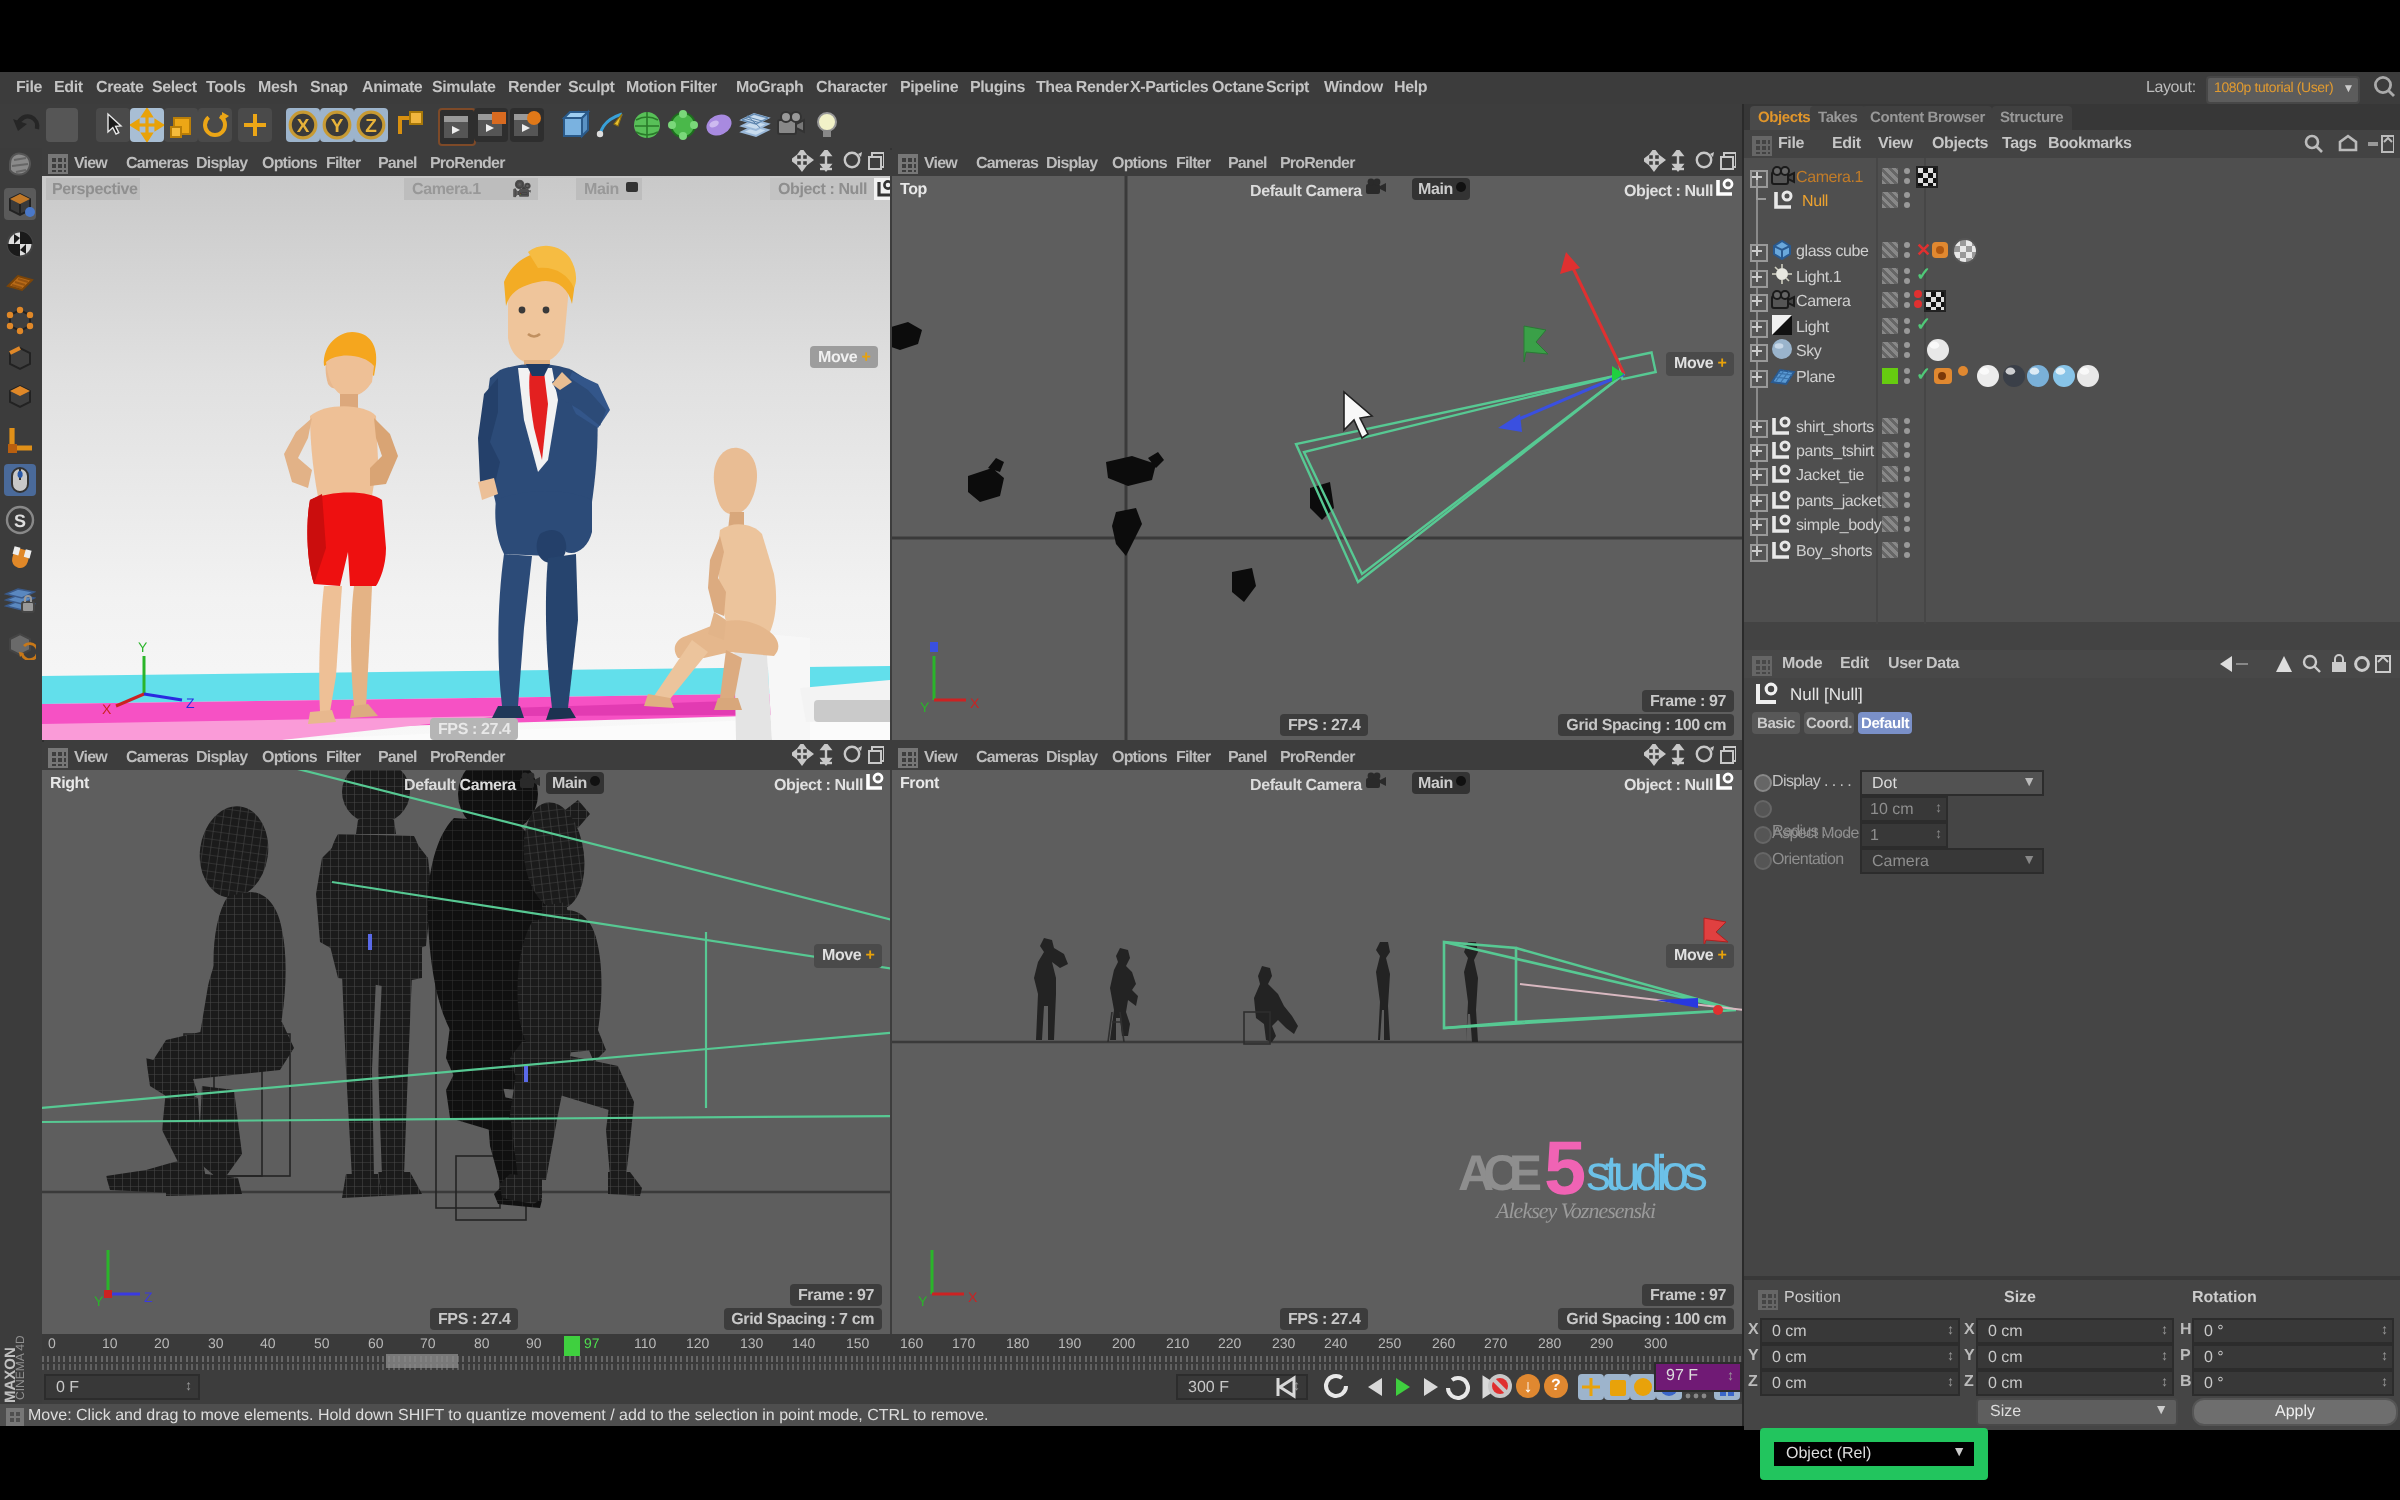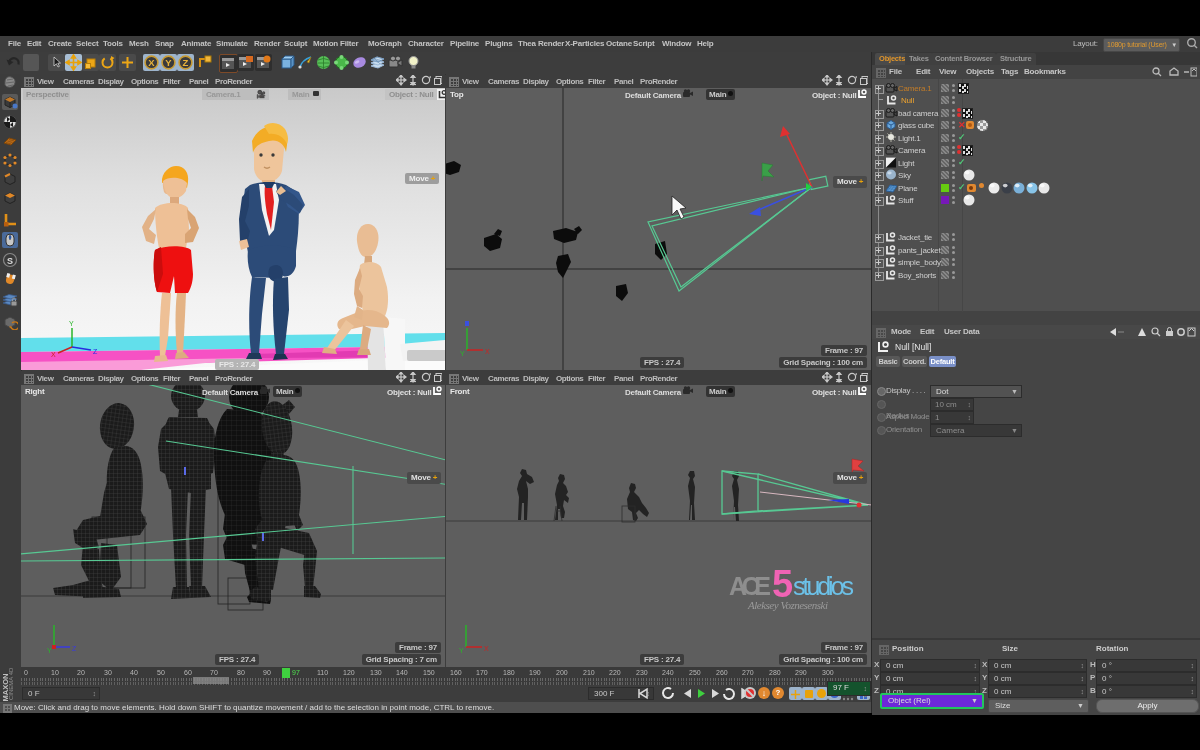--- a/index.html
+++ b/index.html
@@ -738,38 +738,20 @@
             <div style="position:absolute;left:6px;top:5px;width:5px;height:1px;background:#999"></div>
             <svg width="11" height="11" style="position:absolute;left:14px;top:1px">
               <path d="M2,1 L2,8.5 L9.5,8.5" stroke="#e8e8e8" stroke-width="1.8" fill="none"></path>
               <circle cx="7.5" cy="3" r="2" fill="none" stroke="#e8e8e8" stroke-width="1.5"></circle>
             </svg>
             <span class="oname" style="left:29px;color:#eea32f">Null</span>
             <div class="olayer" style="background:repeating-linear-gradient(45deg,#888 0 1.5px,#666 1.5px 3px)"></div>
             <div style="position:absolute;left:80px;top:2px;width:3px;height:3px;border-radius:50%;background:#999"></div>
             <div style="position:absolute;left:80px;top:7px;width:3px;height:3px;border-radius:50%;background:#999"></div>
           </div>
-<div class="orow" style="top:27.9px">
-            <div style="position:absolute;left:3px;top:3px;width:7px;height:7px;border:1px solid #999;background:#555"></div>
-            <div style="position:absolute;left:4px;top:6px;width:5px;height:1px;background:#ccc"></div>
-            <div style="position:absolute;left:6px;top:4px;width:1px;height:5px;background:#ccc"></div>
-            <svg width="13" height="10" style="position:absolute;left:13px;top:1px">
-              <rect x="1" y="3" width="8" height="6" rx="1" fill="#555" stroke="#1a1a1a"></rect>
-              <circle cx="3.5" cy="2.5" r="2" fill="#666" stroke="#1a1a1a"></circle>
-              <circle cx="7.5" cy="2.5" r="2" fill="#666" stroke="#1a1a1a"></circle>
-              <path d="M9,5 L12,3.5 L12,8 L9,6.5z" fill="#444" stroke="#1a1a1a"></path>
-            </svg>
-            <span class="oname" style="left:26px;color:#cfcfcf">bad camera</span>
-            <div class="olayer" style="background:repeating-linear-gradient(45deg,#888 0 1.5px,#666 1.5px 3px)"></div>
-            <div style="position:absolute;left:80px;top:2px;width:3px;height:3px;border-radius:50%;background:#999"></div>
-            <div style="position:absolute;left:80px;top:7px;width:3px;height:3px;border-radius:50%;background:#999"></div>
-            <div style="position:absolute;left:85px;top:1px;width:4px;height:4px;border-radius:50%;background:#e03030"></div>
-            <div style="position:absolute;left:85px;top:6px;width:4px;height:4px;border-radius:50%;background:#e03030"></div>
-            <div style="position:absolute;left:90px;top:1px;width:9px;height:9px;background:repeating-conic-gradient(#111 0% 25%, #ddd 0% 50%);background-size:5px 5px;border:1px solid #222"></div>
-          </div>
 <div class="orow" style="top:40.3px">
             <div style="position:absolute;left:3px;top:3px;width:7px;height:7px;border:1px solid #999;background:#555"></div>
             <div style="position:absolute;left:4px;top:6px;width:5px;height:1px;background:#ccc"></div>
             <div style="position:absolute;left:6px;top:4px;width:1px;height:5px;background:#ccc"></div>
             <svg width="12" height="11" style="position:absolute;left:13px;top:0px">
               <path d="M2,4 L6,1.5 L10,4 L10,8 L6,10.5 L2,8z" fill="#6aa8dc" stroke="#2a5a90"></path>
               <path d="M2,4 L6,6 L10,4 M6,6 L6,10.5" stroke="#2a5a90" fill="none"></path>
             </svg>
             <span class="oname" style="left:26px;color:#cfcfcf">glass cube</span>
             <div class="olayer" style="background:repeating-linear-gradient(45deg,#888 0 1.5px,#666 1.5px 3px)"></div>
@@ -880,36 +862,45 @@
             </svg>
             <svg width="12" height="12" style="position:absolute;left:153.8px;top:0px">
               <circle cx="6" cy="6" r="5.5" fill="#88c4e8"></circle>
               <ellipse cx="4.2" cy="3.6" rx="2.4" ry="1.8" fill="#ffffff" opacity="0.75"></ellipse>
             </svg>
             <svg width="12" height="12" style="position:absolute;left:166.4px;top:0px">
               <circle cx="6" cy="6" r="5.5" fill="#e8e8e8"></circle>
               <ellipse cx="4.2" cy="3.6" rx="2.4" ry="1.8" fill="#ffffff" opacity="0.75"></ellipse>
             </svg>
           </div>
-<div class="orow" style="top:115.0px">
+<div class="orow" style="top:127.5px">
             <div style="position:absolute;left:3px;top:3px;width:7px;height:7px;border:1px solid #999;background:#555"></div>
             <div style="position:absolute;left:4px;top:6px;width:5px;height:1px;background:#ccc"></div>
             <div style="position:absolute;left:6px;top:4px;width:1px;height:5px;background:#ccc"></div>
             <svg width="11" height="11" style="position:absolute;left:13px;top:1px">
               <path d="M2,1 L2,8.5 L9.5,8.5" stroke="#e8e8e8" stroke-width="1.8" fill="none"></path>
               <circle cx="7.5" cy="3" r="2" fill="none" stroke="#e8e8e8" stroke-width="1.5"></circle>
             </svg>
-            <span class="oname" style="left:26px;color:#cfcfcf">Stuff</span>
-            <div class="olayer" style="background:#7718b8"></div>
-            <div style="position:absolute;left:80px;top:2px;width:3px;height:3px;border-radius:50%;background:#999"></div>
-            <div style="position:absolute;left:80px;top:7px;width:3px;height:3px;border-radius:50%;background:#999"></div>
-            <svg width="12" height="12" style="position:absolute;left:91px;top:0px">
-              <circle cx="6" cy="6" r="5.5" fill="#e8e8e8"></circle>
-              <ellipse cx="4.2" cy="3.6" rx="2.4" ry="1.8" fill="#ffffff" opacity="0.75"></ellipse>
-            </svg>
+            <span class="oname" style="left:26px;color:#cfcfcf">shirt_shorts</span>
+            <div class="olayer" style="background:repeating-linear-gradient(45deg,#888 0 1.5px,#666 1.5px 3px)"></div>
+            <div style="position:absolute;left:80px;top:2px;width:3px;height:3px;border-radius:50%;background:#999"></div>
+            <div style="position:absolute;left:80px;top:7px;width:3px;height:3px;border-radius:50%;background:#999"></div>
+          </div>
+<div class="orow" style="top:139.9px">
+            <div style="position:absolute;left:3px;top:3px;width:7px;height:7px;border:1px solid #999;background:#555"></div>
+            <div style="position:absolute;left:4px;top:6px;width:5px;height:1px;background:#ccc"></div>
+            <div style="position:absolute;left:6px;top:4px;width:1px;height:5px;background:#ccc"></div>
+            <svg width="11" height="11" style="position:absolute;left:13px;top:1px">
+              <path d="M2,1 L2,8.5 L9.5,8.5" stroke="#e8e8e8" stroke-width="1.8" fill="none"></path>
+              <circle cx="7.5" cy="3" r="2" fill="none" stroke="#e8e8e8" stroke-width="1.5"></circle>
+            </svg>
+            <span class="oname" style="left:26px;color:#cfcfcf">pants_tshirt</span>
+            <div class="olayer" style="background:repeating-linear-gradient(45deg,#888 0 1.5px,#666 1.5px 3px)"></div>
+            <div style="position:absolute;left:80px;top:2px;width:3px;height:3px;border-radius:50%;background:#999"></div>
+            <div style="position:absolute;left:80px;top:7px;width:3px;height:3px;border-radius:50%;background:#999"></div>
           </div>
 <div class="orow" style="top:152.4px">
             <div style="position:absolute;left:3px;top:3px;width:7px;height:7px;border:1px solid #999;background:#555"></div>
             <div style="position:absolute;left:4px;top:6px;width:5px;height:1px;background:#ccc"></div>
             <div style="position:absolute;left:6px;top:4px;width:1px;height:5px;background:#ccc"></div>
             <svg width="11" height="11" style="position:absolute;left:13px;top:1px">
               <path d="M2,1 L2,8.5 L9.5,8.5" stroke="#e8e8e8" stroke-width="1.8" fill="none"></path>
               <circle cx="7.5" cy="3" r="2" fill="none" stroke="#e8e8e8" stroke-width="1.5"></circle>
             </svg>
             <span class="oname" style="left:26px;color:#cfcfcf">Jacket_tie</span>
@@ -992,42 +983,42 @@
       <div class="cbox" style="left:58px;top:59px;width:42px;color:#8e8e8e"><span style="margin-left:4px">10 cm</span><span style="position:absolute;right:2px;top:0;font-size:7px;color:#888">↕</span></div>
       <div style="position:absolute;left:5px;top:74px;width:7px;height:7px;border-radius:50%;background:#555;border:1px solid #666"></div>
       <span style="position:absolute;left:14px;top:73px;font-size:8px;color:#8e8e8e;letter-spacing:-0.3px">Aspect Mode</span>
       <div class="cbox" style="left:58px;top:72px;width:42px;color:#8e8e8e"><span style="margin-left:4px">1</span><span style="position:absolute;right:2px;top:0;font-size:7px;color:#888">↕</span></div>
       <div style="position:absolute;left:5px;top:87px;width:7px;height:7px;border-radius:50%;background:#555;border:1px solid #666"></div>
       <span style="position:absolute;left:14px;top:86px;font-size:8px;color:#8e8e8e;letter-spacing:-0.3px">Orientation</span>
       <div class="cbox" style="left:58px;top:85px;width:90px;color:#8e8e8e"><span style="margin-left:5px">Camera</span><span style="position:absolute;right:3px;top:0;font-size:7px;color:#888">▼</span></div>
     </div>
     <div id="coords">
       <div style="position:absolute;left:7px;top:5px;width:8px;height:8px;background:linear-gradient(#666 1px,transparent 1px),linear-gradient(90deg,#666 1px,transparent 1px);background-size:3px 3px;border:1px solid #666"></div>
-      <span style="position:absolute;left:20px;top:4px;font-size:8px;font-weight:bold;color:#ccc">Position</span>
+      <span style="position:absolute;left:20px;top:4px;font-size:8px;font-weight:normal;color:#ccc">Position</span>
       <span style="position:absolute;left:130px;top:4px;font-size:8px;font-weight:bold;color:#ccc">Size</span>
       <span style="position:absolute;left:224px;top:4px;font-size:8px;font-weight:bold;color:#ccc">Rotation</span>
           <span style="position:absolute;left:2px;top:20px;font-size:8px;font-weight:bold;color:#bbb">X</span>
 <div class="cbox" style="left:8px;top:19px;width:98px"><span style="margin-left:5px">0 cm</span><span style="position:absolute;right:2px;top:0;font-size:7px;color:#999">↕</span></div>
 <span style="position:absolute;left:110px;top:20px;font-size:8px;font-weight:bold;color:#bbb">X</span>
 <div class="cbox" style="left:116px;top:19px;width:97px"><span style="margin-left:5px">0 cm</span><span style="position:absolute;right:2px;top:0;font-size:7px;color:#999">↕</span></div>
 <span style="position:absolute;left:218px;top:20px;font-size:8px;font-weight:bold;color:#bbb">H</span>
 <div class="cbox" style="left:224px;top:19px;width:99px"><span style="margin-left:5px">0 °</span><span style="position:absolute;right:2px;top:0;font-size:7px;color:#999">↕</span></div>
 <span style="position:absolute;left:2px;top:33px;font-size:8px;font-weight:bold;color:#bbb">Y</span>
 <div class="cbox" style="left:8px;top:32px;width:98px"><span style="margin-left:5px">0 cm</span><span style="position:absolute;right:2px;top:0;font-size:7px;color:#999">↕</span></div>
 <span style="position:absolute;left:110px;top:33px;font-size:8px;font-weight:bold;color:#bbb">Y</span>
 <div class="cbox" style="left:116px;top:32px;width:97px"><span style="margin-left:5px">0 cm</span><span style="position:absolute;right:2px;top:0;font-size:7px;color:#999">↕</span></div>
 <span style="position:absolute;left:218px;top:33px;font-size:8px;font-weight:bold;color:#bbb">P</span>
 <div class="cbox" style="left:224px;top:32px;width:99px"><span style="margin-left:5px">0 °</span><span style="position:absolute;right:2px;top:0;font-size:7px;color:#999">↕</span></div>
 <span style="position:absolute;left:2px;top:46px;font-size:8px;font-weight:bold;color:#bbb">Z</span>
 <div class="cbox" style="left:8px;top:45px;width:98px"><span style="margin-left:5px">0 cm</span><span style="position:absolute;right:2px;top:0;font-size:7px;color:#999">↕</span></div>
 <span style="position:absolute;left:110px;top:46px;font-size:8px;font-weight:bold;color:#bbb">Z</span>
 <div class="cbox" style="left:116px;top:45px;width:97px"><span style="margin-left:5px">0 cm</span><span style="position:absolute;right:2px;top:0;font-size:7px;color:#999">↕</span></div>
 <span style="position:absolute;left:218px;top:46px;font-size:8px;font-weight:bold;color:#bbb">B</span>
 <div class="cbox" style="left:224px;top:45px;width:99px"><span style="margin-left:5px">0 °</span><span style="position:absolute;right:2px;top:0;font-size:7px;color:#999">↕</span></div>
-<div style="position:absolute;left:8px;top:53px;width:100px;height:12px;background:#6d28d9;border-radius:2px;border:2px solid #22c55e;font-size:8px;color:#ddd;line-height:12px"><span style="margin-left:6px">Object (Rel)</span><span style="position:absolute;right:4px;top:0;font-size:7px;color:#ccc">▼</span></div>
+<div style="position:absolute;left:8px;top:74px;width:100px;height:12px;background:#000000;border-radius:2px;border:7px solid #22c55e;font-size:8px;color:#ddd;line-height:12px"><span style="margin-left:6px">Object (Rel)</span><span style="position:absolute;right:4px;top:0;font-size:7px;color:#ccc">▼</span></div>
 <div style="position:absolute;left:116px;top:59px;width:99px;height:12px;background:#5e5e5e;border-radius:2px;border:1px solid #494949;font-size:8px;color:#ddd;line-height:12px"><span style="margin-left:6px">Size</span><span style="position:absolute;right:4px;top:0;font-size:7px;color:#ccc">▼</span></div>
 <div style="position:absolute;left:224px;top:59px;width:101px;height:12px;background:#6e6e6e;border-radius:6px;border:1px solid #555;font-size:8px;color:#eee;line-height:12px;text-align:center">Apply</div>
     </div>
   </div>
   <div id="timeline">
 <div style="position:absolute;left:0;top:0;width:850px;height:18px;background:#3a3a3a;border-bottom:1px solid #2e2e2e">
 <span class="num" style="left:3px">0</span>
           <span class="num" style="left:30px">10</span>
           <span class="num" style="left:56px">20</span>
           <span class="num" style="left:83px">30</span>
@@ -1123,20 +1114,20 @@
                 <circle cx="11" cy="11" r="1.2"></circle>
               </g>
             </svg></div>
 <div style="position:absolute;left:836px;top:2px;width:13px;height:13px;background:#9db4cc;border-radius:2px"><svg width="13" height="13">
               <rect x="3" y="2" width="3" height="9" fill="#3a66c8"></rect>
               <rect x="7" y="2" width="3" height="9" fill="#3a66c8"></rect>
               <circle cx="4.5" cy="4" r="1.5" fill="#e8a20a"></circle>
               <circle cx="8.5" cy="7" r="1.5" fill="#e8a20a"></circle>
             </svg></div>
 </div>
-<div class="cbox" style="left:806px;top:14px;width:42px;height:13px;background:#14532d"><span style="margin-left:5px;color:#ddd">97 F</span><span style="position:absolute;right:3px;top:1px;font-size:7px;color:#999">↕</span></div>
+<div class="cbox" style="left:806px;top:14px;width:42px;height:13px;background:#701a75"><span style="margin-left:5px;color:#ddd">97 F</span><span style="position:absolute;right:3px;top:1px;font-size:7px;color:#999">↕</span></div>
 </div>
   <div id="statusbar">
         <div style="position:absolute;left:3px;top:2px;width:7px;height:7px;background:linear-gradient(#777 1px,transparent 1px),linear-gradient(90deg,#777 1px,transparent 1px);background-size:3px 3px;border:1px solid #777"></div>
         <span style="position:absolute;left:14px;top:1px">Move: Click and drag to move elements. Hold down SHIFT to quantize movement / add to the selection in point mode, CTRL to remove.</span>
       </div>
 </div>
 </div>
 
 </body></html>

